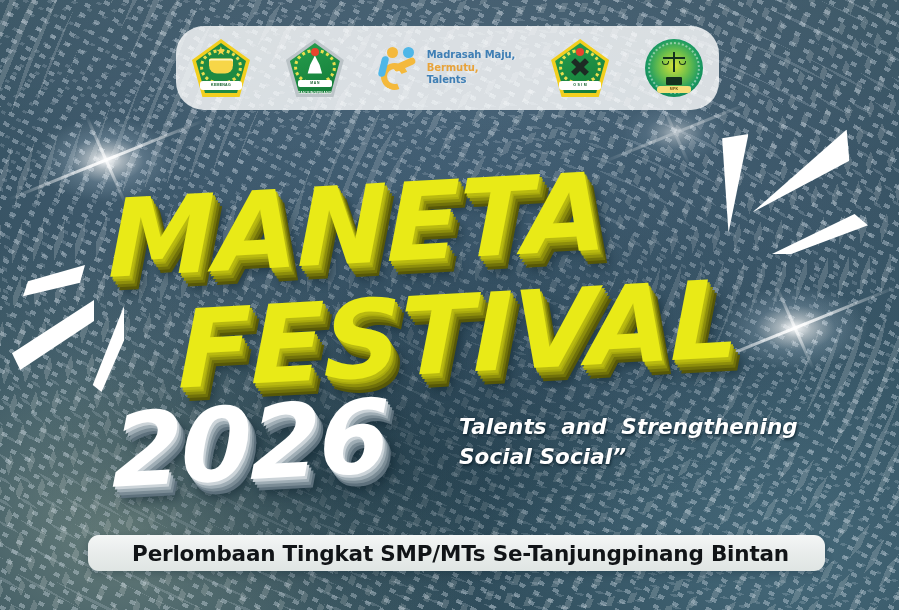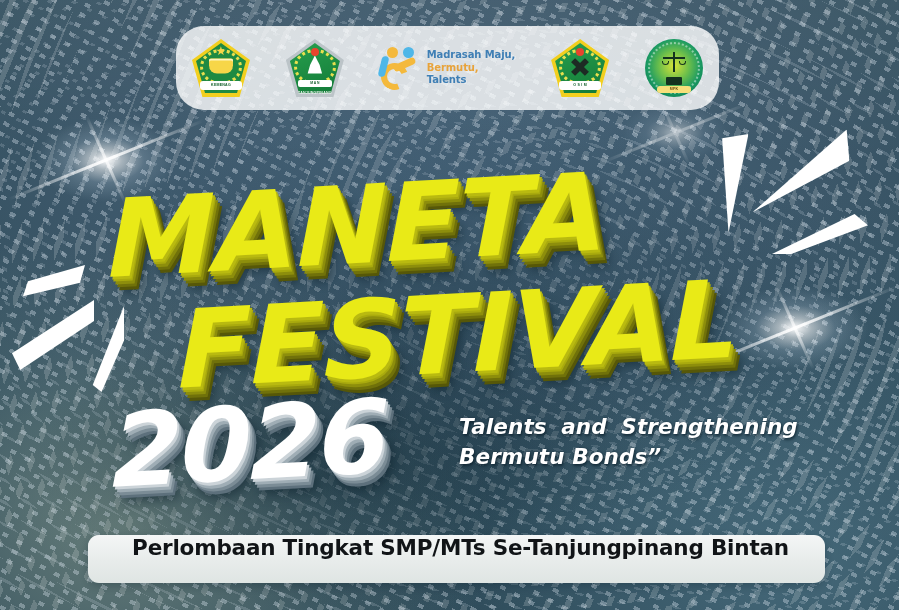--- a/index.html
+++ b/index.html
@@ -352,24 +352,25 @@
     color: #ffffff;
     letter-spacing: 0.1px;
     text-shadow: 1px 2px 3px rgba(8,28,40,.70), 0 0 2px rgba(8,28,40,.5);
   }
   .theme .ln2 { word-spacing: 7px; }
 
   
   .banner {
     position: absolute;
     left: 88px; top: 535px;
-    width: 737px; height: 48px;
+    width: 737px; height: 36px;
     background: linear-gradient(180deg, #f4f6f6 0%, #e8eceb 52%, #dfe5e3 100%);
     border-radius: 11px;
     display: flex;
+    align-items: center;
     justify-content: center;
     box-shadow: 0 3px 8px rgba(10,30,42,.28);
     padding-left: 8px;
   }
   .banner-text {
     font-family: "DejaVu Sans", sans-serif;
     font-weight: 700;
     font-size: 21.5px;
     color: #111417;
     letter-spacing: -0.2px;
@@ -476,21 +477,21 @@
 
   </div>
 
   <div class="titles">
     <div class="hero hero-1">MANETA</div>
     <div class="hero hero-2">FESTIVAL</div>
     <div class="hero hero-3">2026</div>
 
     <div class="theme">
       <div class="ln2">Talents  and  Strengthening</div>
-      <div class="ln3">Bermutu Bonds”</div>
+      <div class="ln3">Social Social”</div>
     </div>
   </div>
 
   <div class="banner">
     <span class="banner-text">Perlombaan Tingkat SMP/MTs Se-Tanjungpinang Bintan</span>
   </div>
 
 </div>
 
 </body></html>

